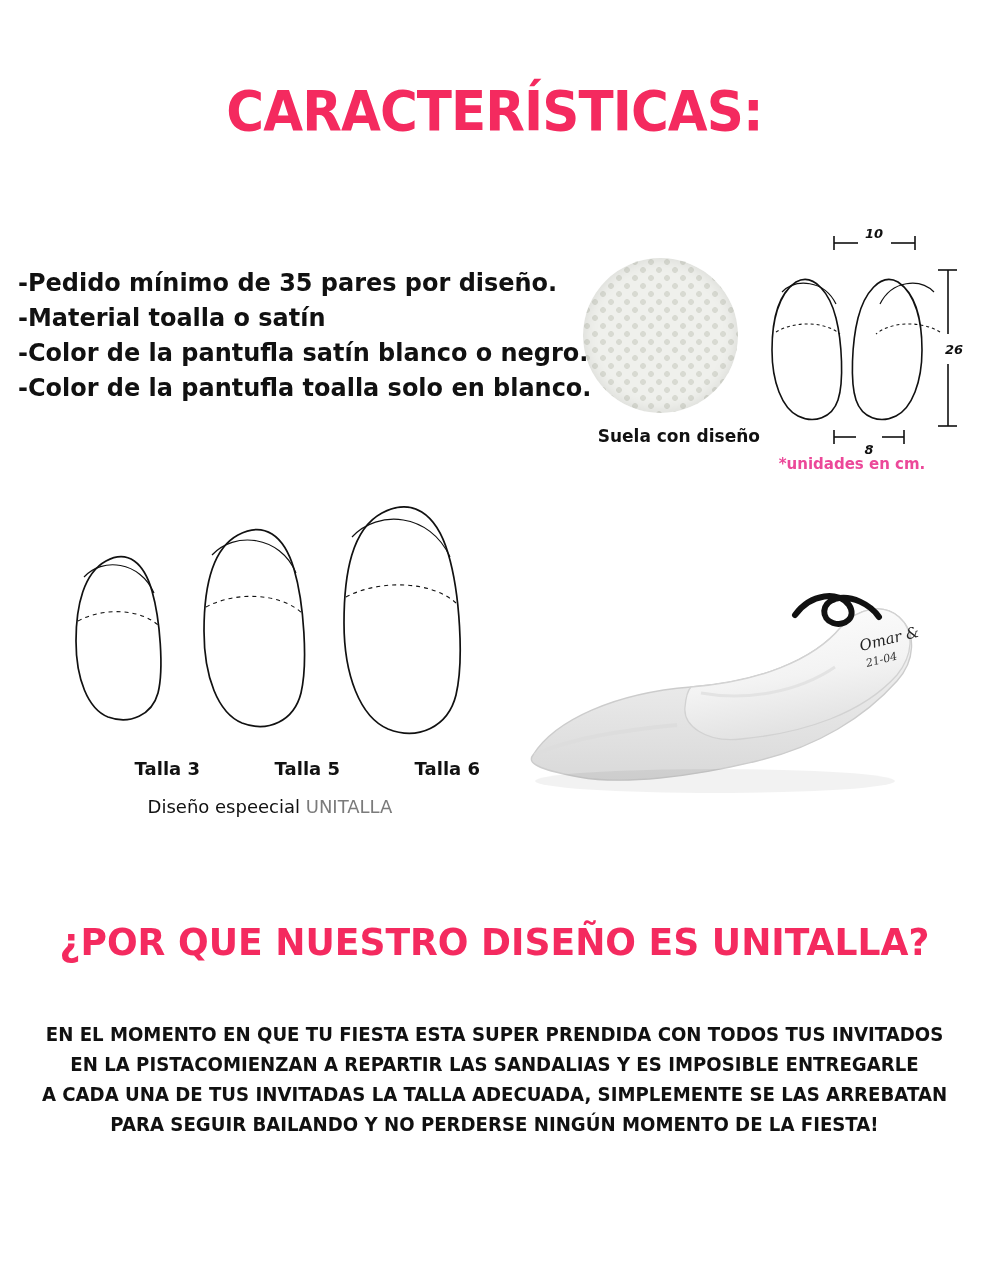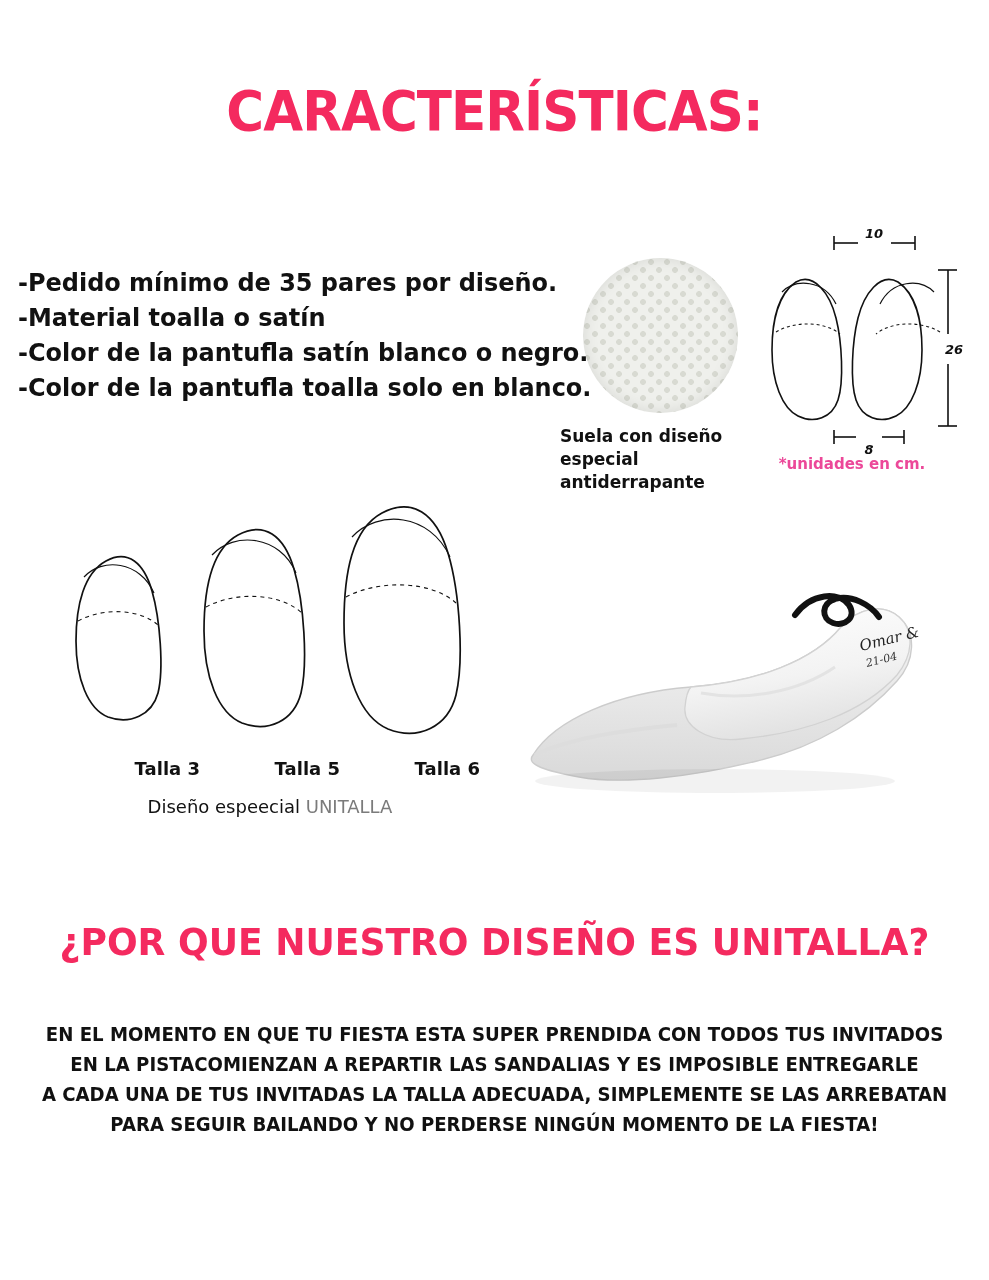--- a/index.html
+++ b/index.html
@@ -45,21 +45,21 @@
     transform-origin: left top;
   }
   .features div { white-space: nowrap; }
 
   
   .sole-wrap {
     position: absolute;
     top: 258px;
     left: 560px;
     width: 200px;
-    text-align: left;
+    text-align: right;
   }
   .sole-circle {
     width: 155px;
     height: 155px;
     margin: 0 auto;
     border-radius: 50%;
     background-color: #eff0ec;
     background-image:
       radial-gradient(circle at 4px 4px, #d8dad2 2.6px, rgba(216,218,210,0) 3.2px),
       radial-gradient(circle at 12px 12px, #d8dad2 2.6px, rgba(216,218,210,0) 3.2px);
@@ -177,21 +177,20 @@
   <div>-Pedido mínimo de 35 pares por diseño.</div>
   <div>-Material toalla o satín</div>
   <div>-Color de la pantufla satín blanco o negro.</div>
   <div>-Color de la pantufla toalla solo en blanco.</div>
 </div>
 
 <div class="sole-wrap">
   <div class="sole-circle"></div>
   <div class="sole-caption">
     <div>Suela con diseño</div>
-    <div>especial antiderrapante</div>
   </div>
 </div>
 
 <div class="dim-wrap">
   <svg width="220" height="260" viewBox="0 0 220 260">
 
     <g stroke="#111" stroke-width="1.6" fill="none">
       <line x1="82" y1="14" x2="82" y2="28"></line>
       <line x1="163" y1="14" x2="163" y2="28"></line>
       <line x1="82" y1="21" x2="106" y2="21"></line>

